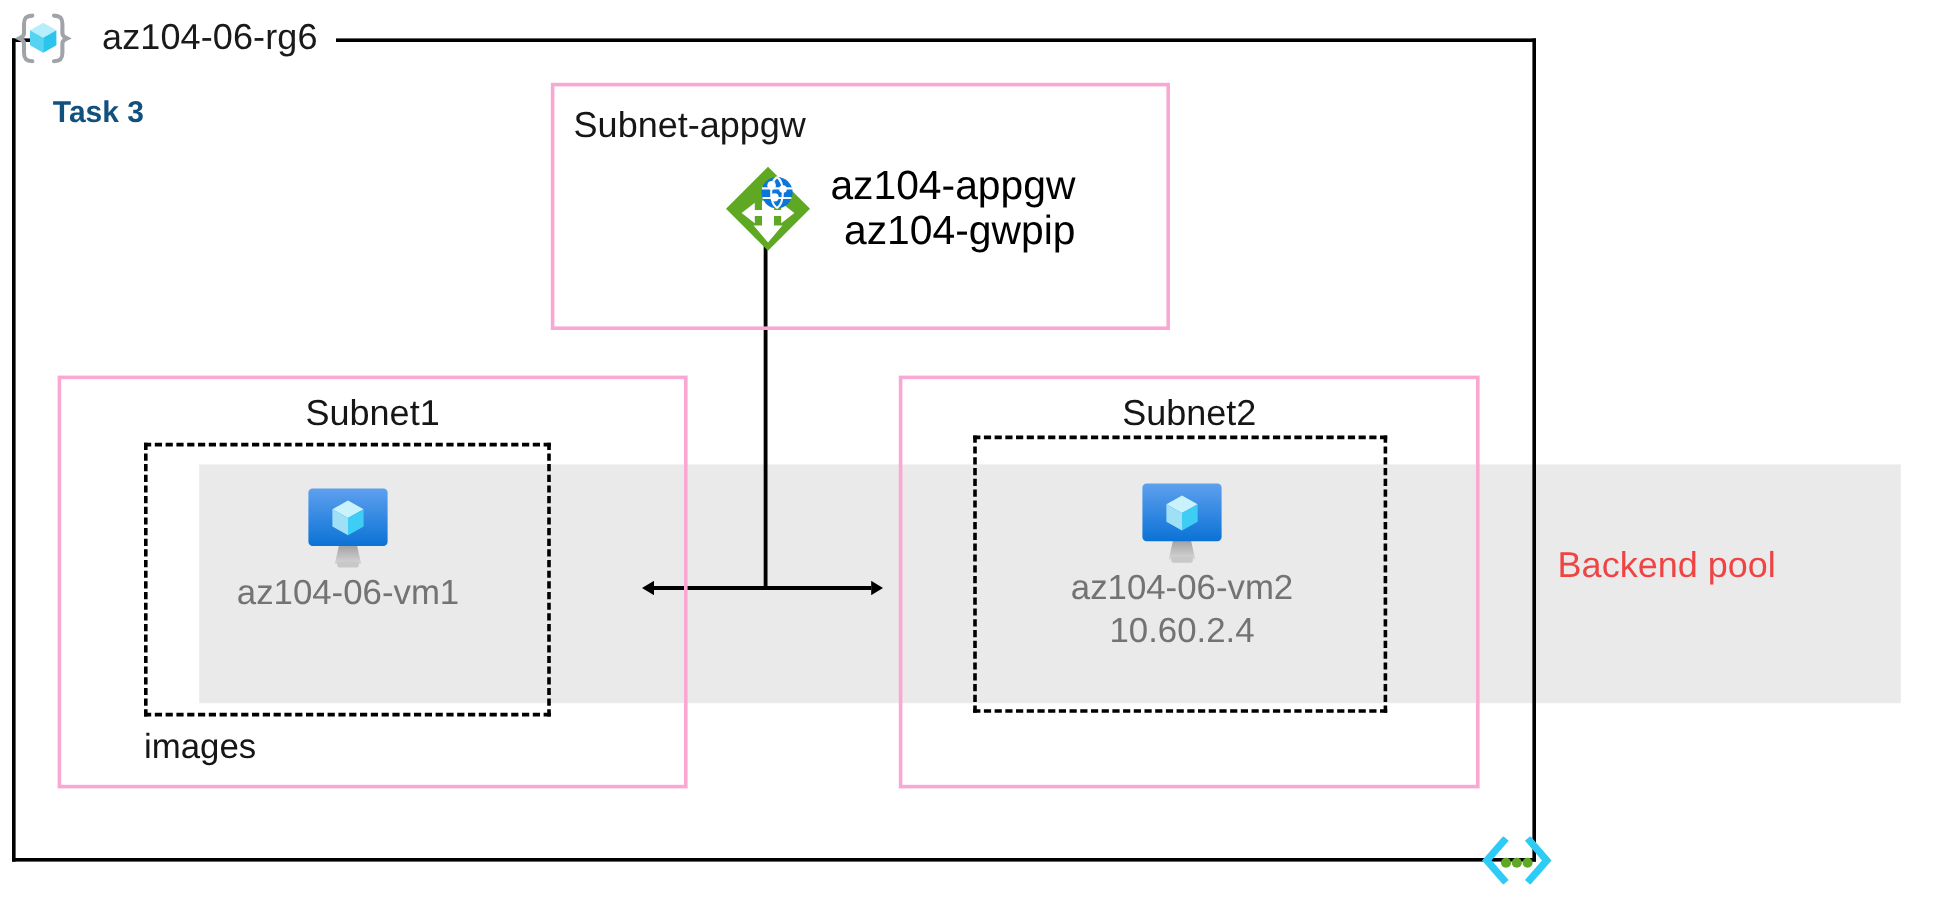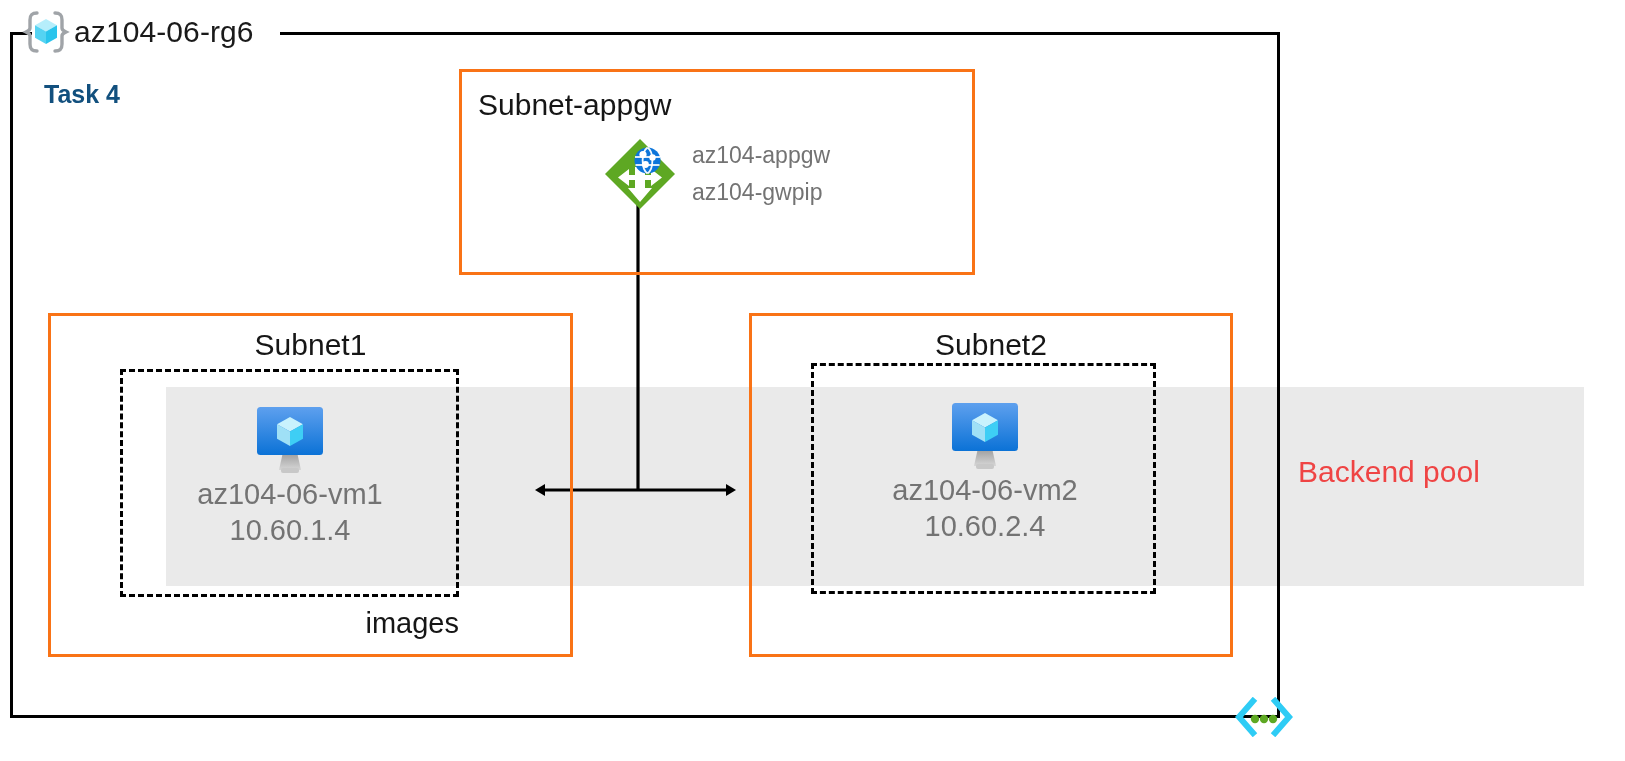--- a/index.html
+++ b/index.html
@@ -18,22 +18,22 @@
   }
   .rg-top-left{
     position:absolute;left:10px;top:32px;width:22px;height:3px;background:#000;
   }
   .rg-top-right{
     position:absolute;left:280px;top:32px;width:1000px;height:3px;background:#000;
   }
 
   
   .rg-header{
-    position:absolute;left:22px;top:2px;height:60px;
-    display:flex;align-items:center;gap:4px;
+    position:absolute;left:12px;top:2px;height:60px;
+    display:flex;align-items:center;gap:25px;
   }
   .rg-icon{width:48px;height:46px;display:block;}
   .rg-title{
     font-size:30px;line-height:32px;color:#1a1a1a;letter-spacing:.1px;
     white-space:nowrap;
   }
 
   
   .task-label{
     position:absolute;left:44px;top:80px;
@@ -45,21 +45,21 @@
     position:absolute;left:166px;top:387px;width:1418px;height:199px;
     background:#EAEAEA;
   }
   .backend-label{
     position:absolute;left:1298px;top:455px;
     font-size:30px;color:#ef4444;white-space:nowrap;
   }
 
   
   .subnet-box{
-    position:absolute;border:3px solid #f97316;box-sizing:border-box;background:transparent;
+    position:absolute;border:3px solid #f9a8d4;box-sizing:border-box;background:transparent;
   }
   .subnet-appgw{left:459px;top:69px;width:516px;height:206px;}
   .subnet1{left:48px;top:313px;width:525px;height:344px;}
   .subnet2{left:737px;top:313px;width:484px;height:344px;margin-left:12px;}
 
   .subnet-title{
     position:absolute;font-size:30px;color:#161616;white-space:nowrap;
   }
   .subnet-appgw .subnet-title{left:16px;top:16px;}
   .subnet1 .subnet-title,.subnet2 .subnet-title{
@@ -74,32 +74,32 @@
   .vm-dashed-2{left:811px;top:363px;width:345px;height:231px;}
 
   .vm-block{position:absolute;text-align:center;white-space:nowrap;}
   .vm-block .vm-icon{display:block;margin:0 auto;}
   .vm-line{font-size:29px;line-height:36px;color:#737373;}
 
   .vm1-block{left:160px;top:400px;width:260px;}
   .vm2-block{left:855px;top:396px;width:260px;}
 
   .tier-label{
-    position:absolute;font-size:29px;color:#161616;white-space:nowrap;text-align:right;
+    position:absolute;font-size:29px;color:#161616;white-space:nowrap;text-align:left;
   }
   .tier-images{left:120px;top:607px;width:339px;}
   .tier-videos{left:811px;top:612px;width:345px;}
 
   
   .appgw-node{
     position:absolute;left:602px;top:136px;display:flex;align-items:center;gap:14px;
   }
   .appgw-icon{width:76px;height:76px;display:block;flex:0 0 auto;}
   .appgw-labels{display:flex;flex-direction:column;}
-  .appgw-labels span{font-size:23px;line-height:37px;color:#737373;white-space:nowrap;}
+  .appgw-labels span{font-size:34px;line-height:37px;color:#000000;white-space:nowrap;text-align:right;}
 
   
   .conn-svg{position:absolute;left:0;top:0;width:1625px;height:761px;overflow:visible;pointer-events:none;}
 
   
   .code-icon{position:absolute;left:1233px;top:697px;width:62px;height:40px;}
 </style>
 </head>
 <body>
 
@@ -119,21 +119,21 @@
         <g>
           <path d="M24 10 L35 16.2 L24 22.4 L13 16.2 Z" fill="#B6EEFB"></path>
           <path d="M13 16.2 L24 22.4 L24 35 L13 28.8 Z" fill="#55D3F2"></path>
           <path d="M35 16.2 L35 28.8 L24 35 L24 22.4 Z" fill="#2AC4EC"></path>
         </g>
       </svg>
     </span>
     <span class="rg-title">az104-06-rg6</span>
   </div>
 
-  <div class="task-label">Task 4</div>
+  <div class="task-label">Task 3</div>
 
   <svg class="conn-svg" viewBox="0 0 1625 761" xmlns="http://www.w3.org/2000/svg">
     <defs>
       <marker id="arrL" markerWidth="12" markerHeight="12" refX="10" refY="6" orient="auto" markerUnits="userSpaceOnUse">
         <path d="M10,0 L10,12 L0,6 Z" fill="#000"></path>
       </marker>
       <marker id="arrR" markerWidth="12" markerHeight="12" refX="2" refY="6" orient="auto" markerUnits="userSpaceOnUse">
         <path d="M2,0 L2,12 L12,6 Z" fill="#000"></path>
       </marker>
     </defs>
@@ -199,21 +199,20 @@
         <rect x="33" y="68" width="18" height="5" rx="2" fill="#C8C8C8"></rect>
         <rect x="9" y="7" width="66" height="48" rx="3.5" fill="url(#vmScreen1)"></rect>
         <g>
           <path d="M42 17 L55 24.3 L42 31.6 L29 24.3 Z" fill="#C9F2FD"></path>
           <path d="M29 24.3 L42 31.6 L42 46 L29 38.7 Z" fill="#9FE0F6"></path>
           <path d="M55 24.3 L55 38.7 L42 46 L42 31.6 Z" fill="#3ECEF5"></path>
         </g>
       </svg>
     </span>
     <div class="vm-line">az104-06-vm1</div>
-    <div class="vm-line">10.60.1.4</div>
   </div>
   <div class="tier-label tier-images">images</div>
 
   <div class="subnet-box subnet2">
     <div class="subnet-title">Subnet2</div>
   </div>
   <div class="vm-dashed vm-dashed-2"></div>
   <div class="vm-block vm2-block">
     <span>
       <svg class="vm-icon" width="84" height="76" viewBox="0 0 84 76" xmlns="http://www.w3.org/2000/svg">

